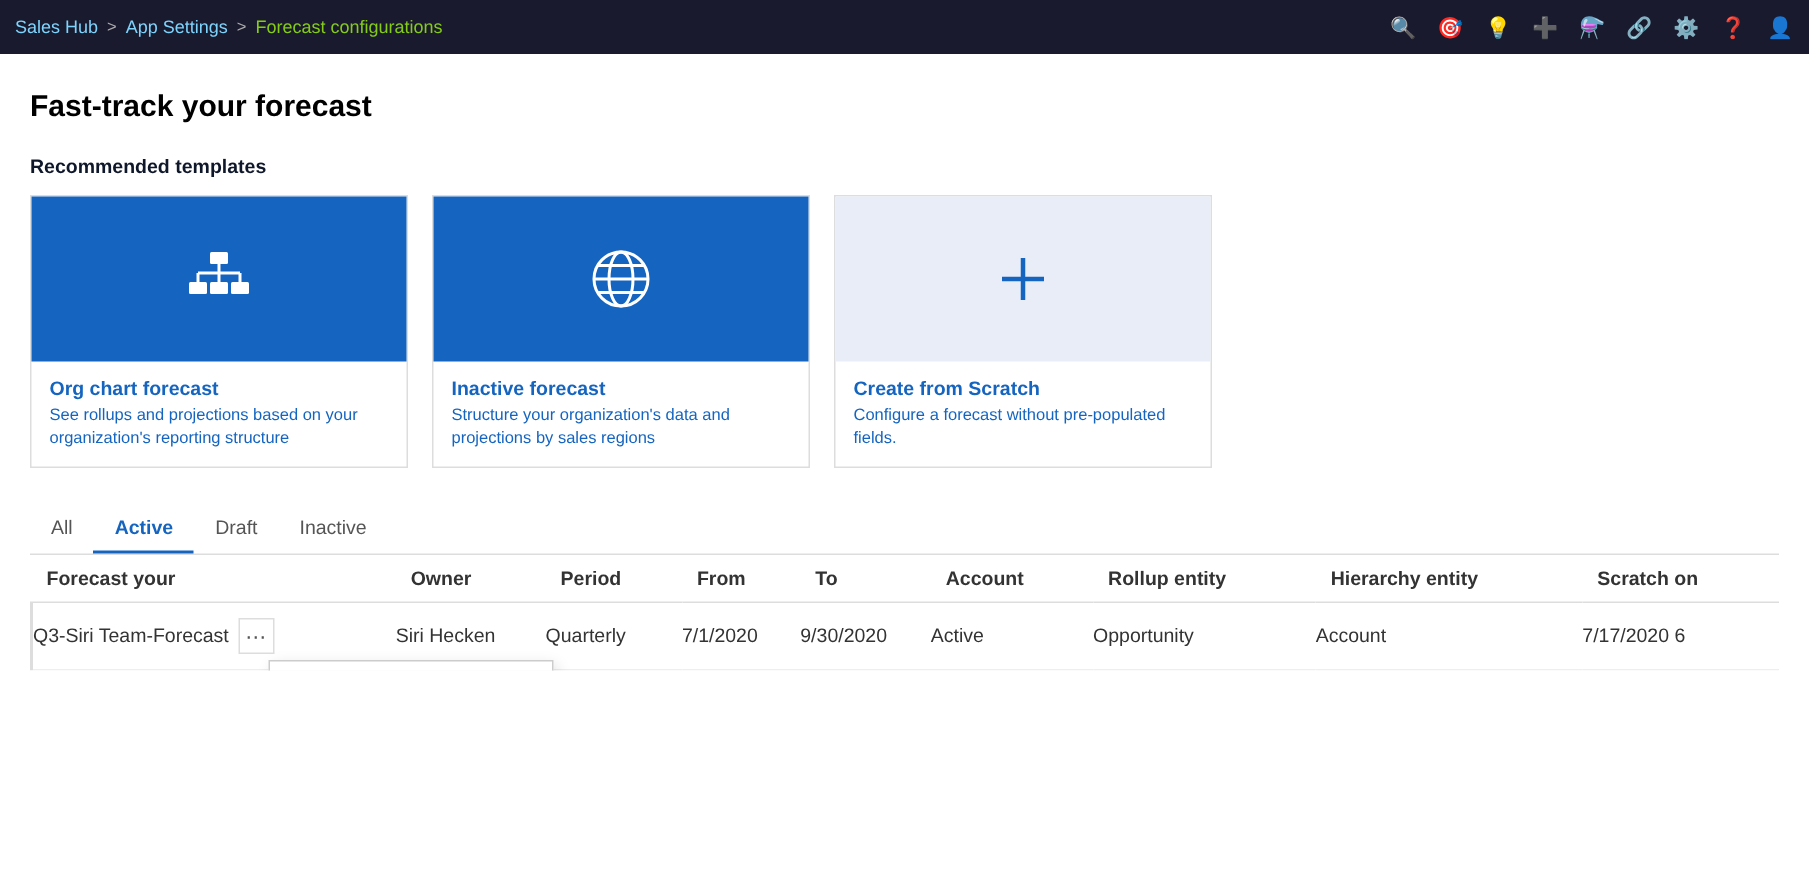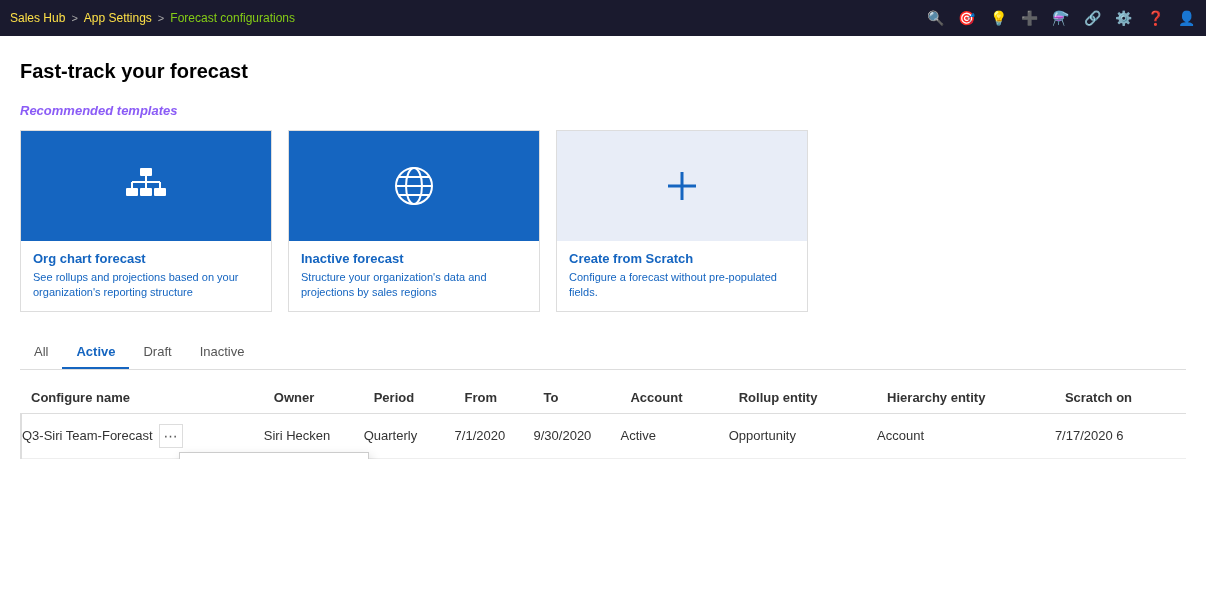--- a/index.html
+++ b/index.html
@@ -19,21 +19,21 @@
       display: flex;
       align-items: center;
       gap: 6px;
       font-size: 12px;
     }
     .topnav-left .breadcrumb-sep {
       color: #aaa;
       font-size: 11px;
     }
     .topnav-left .nav-link {
-      color: #fde047;
+      color: #7dd3fc;
       cursor: pointer;
     }
     .topnav-left .nav-current {
       color: #84cc16;
       font-weight: 500;
     }
     .topnav-right {
       display: flex;
       align-items: center;
       gap: 14px;
@@ -52,23 +52,22 @@
     .page-title {
       font-size: 20px;
       font-weight: 600;
       color: #000;
       margin-bottom: 20px;
     }
 
     .section-label {
       font-size: 13px;
       font-weight: 600;
-      color: #8b5cf6;
+      color: #0f172a;
       margin-bottom: 12px;
-      font-style: italic;
     }
 
     
     .templates {
       display: flex;
       gap: 16px;
       margin-bottom: 24px;
     }
     .template-card {
       width: 252px;
@@ -108,21 +107,21 @@
       font-size: 11px;
       color: #1565c0;
       line-height: 1.4;
     }
 
     
     .tabs {
       display: flex;
       gap: 0;
       border-bottom: 1px solid #ddd;
-      margin-bottom: 12px;
+      margin-bottom: 0;
     }
     .tab {
       padding: 8px 14px;
       font-size: 13px;
       color: #555;
       cursor: pointer;
       position: relative;
       border-bottom: 2px solid transparent;
     }
     .tab.active {
@@ -294,21 +293,21 @@
   <div class="tabs">
     <div class="tab">All</div>
     <div class="tab active">Active</div>
     <div class="tab">Draft</div>
     <div class="tab">Inactive</div>
   </div>
 
   <table class="forecast-table">
     <thead>
       <tr>
-        <th>Configure name</th>
+        <th>Forecast your</th>
         <th>Owner</th>
         <th>Period</th>
         <th>From</th>
         <th>To</th>
         <th>Account</th>
         <th>Rollup entity</th>
         <th>Hierarchy entity</th>
         <th>Scratch on</th>
       </tr>
     </thead>

